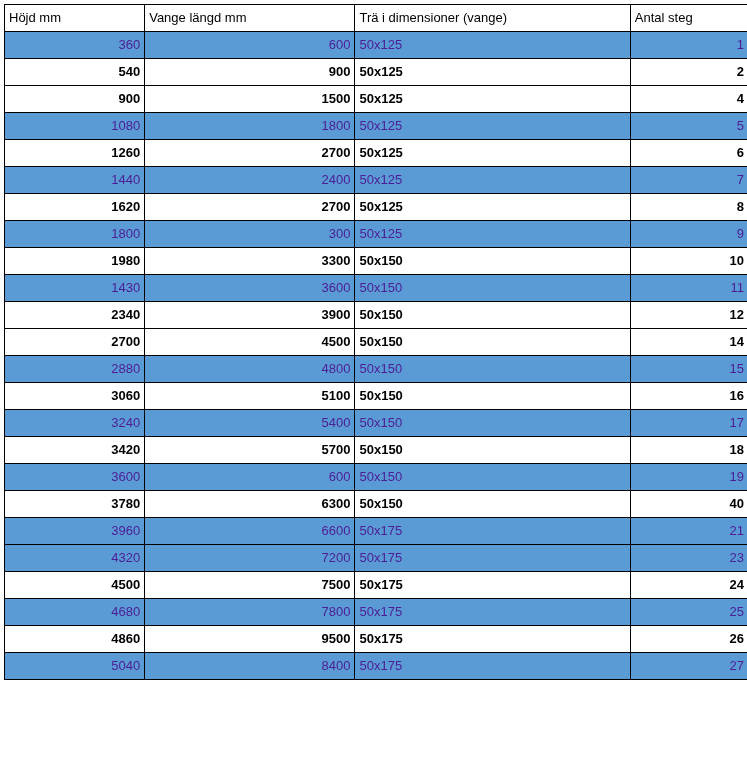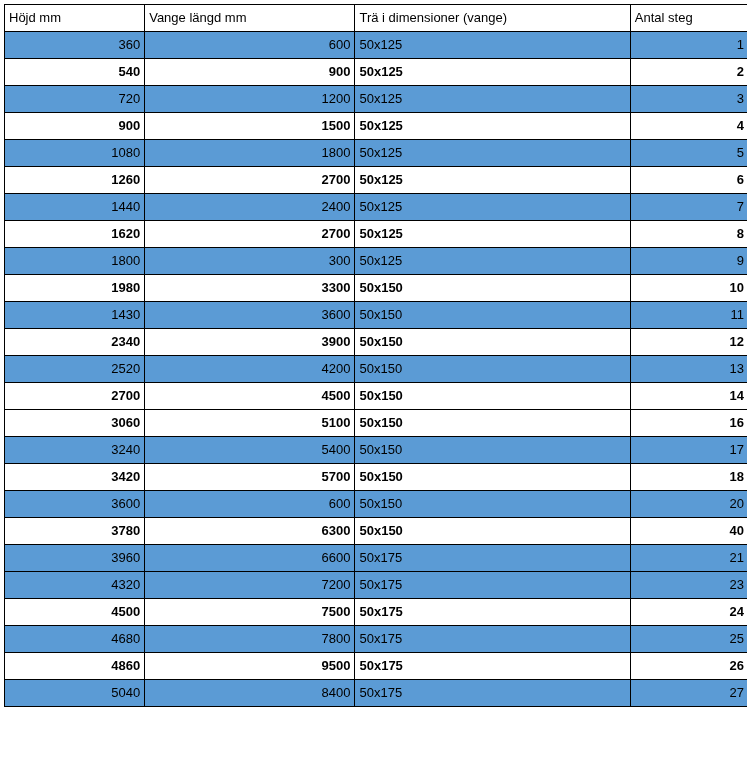--- a/index.html
+++ b/index.html
@@ -41,21 +41,21 @@
     background: #ffffff;
   }
   tbody td.num {
     text-align: right;
   }
   tbody td.txt {
     text-align: left;
   }
   tbody tr.shaded td {
     background: #5b9bd5;
-    color: #000000;
+    color: #4c1d95;
   }
   tbody tr.plain td {
     background: #ffffff;
     font-weight: bold;
   }
 </style>
 </head>
 <body>
 
 <table class="stair-table">
@@ -79,26 +79,20 @@
         <td class="num">600</td>
         <td class="txt">50x125</td>
         <td class="num">1</td>
       </tr>
       <tr class="plain">
         <td class="num">540</td>
         <td class="num">900</td>
         <td class="txt">50x125</td>
         <td class="num">2</td>
       </tr>
-      <tr class="shaded">
-        <td class="num">720</td>
-        <td class="num">1200</td>
-        <td class="txt">50x125</td>
-        <td class="num">3</td>
-      </tr>
       <tr class="plain">
         <td class="num">900</td>
         <td class="num">1500</td>
         <td class="txt">50x125</td>
         <td class="num">4</td>
       </tr>
       <tr class="shaded">
         <td class="num">1080</td>
         <td class="num">1800</td>
         <td class="txt">50x125</td>
@@ -139,32 +133,32 @@
         <td class="num">3600</td>
         <td class="txt">50x150</td>
         <td class="num">11</td>
       </tr>
       <tr class="plain">
         <td class="num">2340</td>
         <td class="num">3900</td>
         <td class="txt">50x150</td>
         <td class="num">12</td>
       </tr>
-      <tr class="shaded">
-        <td class="num">2520</td>
-        <td class="num">4200</td>
-        <td class="txt">50x150</td>
-        <td class="num">13</td>
-      </tr>
       <tr class="plain">
         <td class="num">2700</td>
         <td class="num">4500</td>
         <td class="txt">50x150</td>
         <td class="num">14</td>
       </tr>
+      <tr class="shaded">
+        <td class="num">2880</td>
+        <td class="num">4800</td>
+        <td class="txt">50x150</td>
+        <td class="num">15</td>
+      </tr>
       <tr class="plain">
         <td class="num">3060</td>
         <td class="num">5100</td>
         <td class="txt">50x150</td>
         <td class="num">16</td>
       </tr>
       <tr class="shaded">
         <td class="num">3240</td>
         <td class="num">5400</td>
         <td class="txt">50x150</td>
@@ -173,21 +167,21 @@
       <tr class="plain">
         <td class="num">3420</td>
         <td class="num">5700</td>
         <td class="txt">50x150</td>
         <td class="num">18</td>
       </tr>
       <tr class="shaded">
         <td class="num">3600</td>
         <td class="num">600</td>
         <td class="txt">50x150</td>
-        <td class="num">20</td>
+        <td class="num">19</td>
       </tr>
       <tr class="plain">
         <td class="num">3780</td>
         <td class="num">6300</td>
         <td class="txt">50x150</td>
         <td class="num">40</td>
       </tr>
       <tr class="shaded">
         <td class="num">3960</td>
         <td class="num">6600</td>

